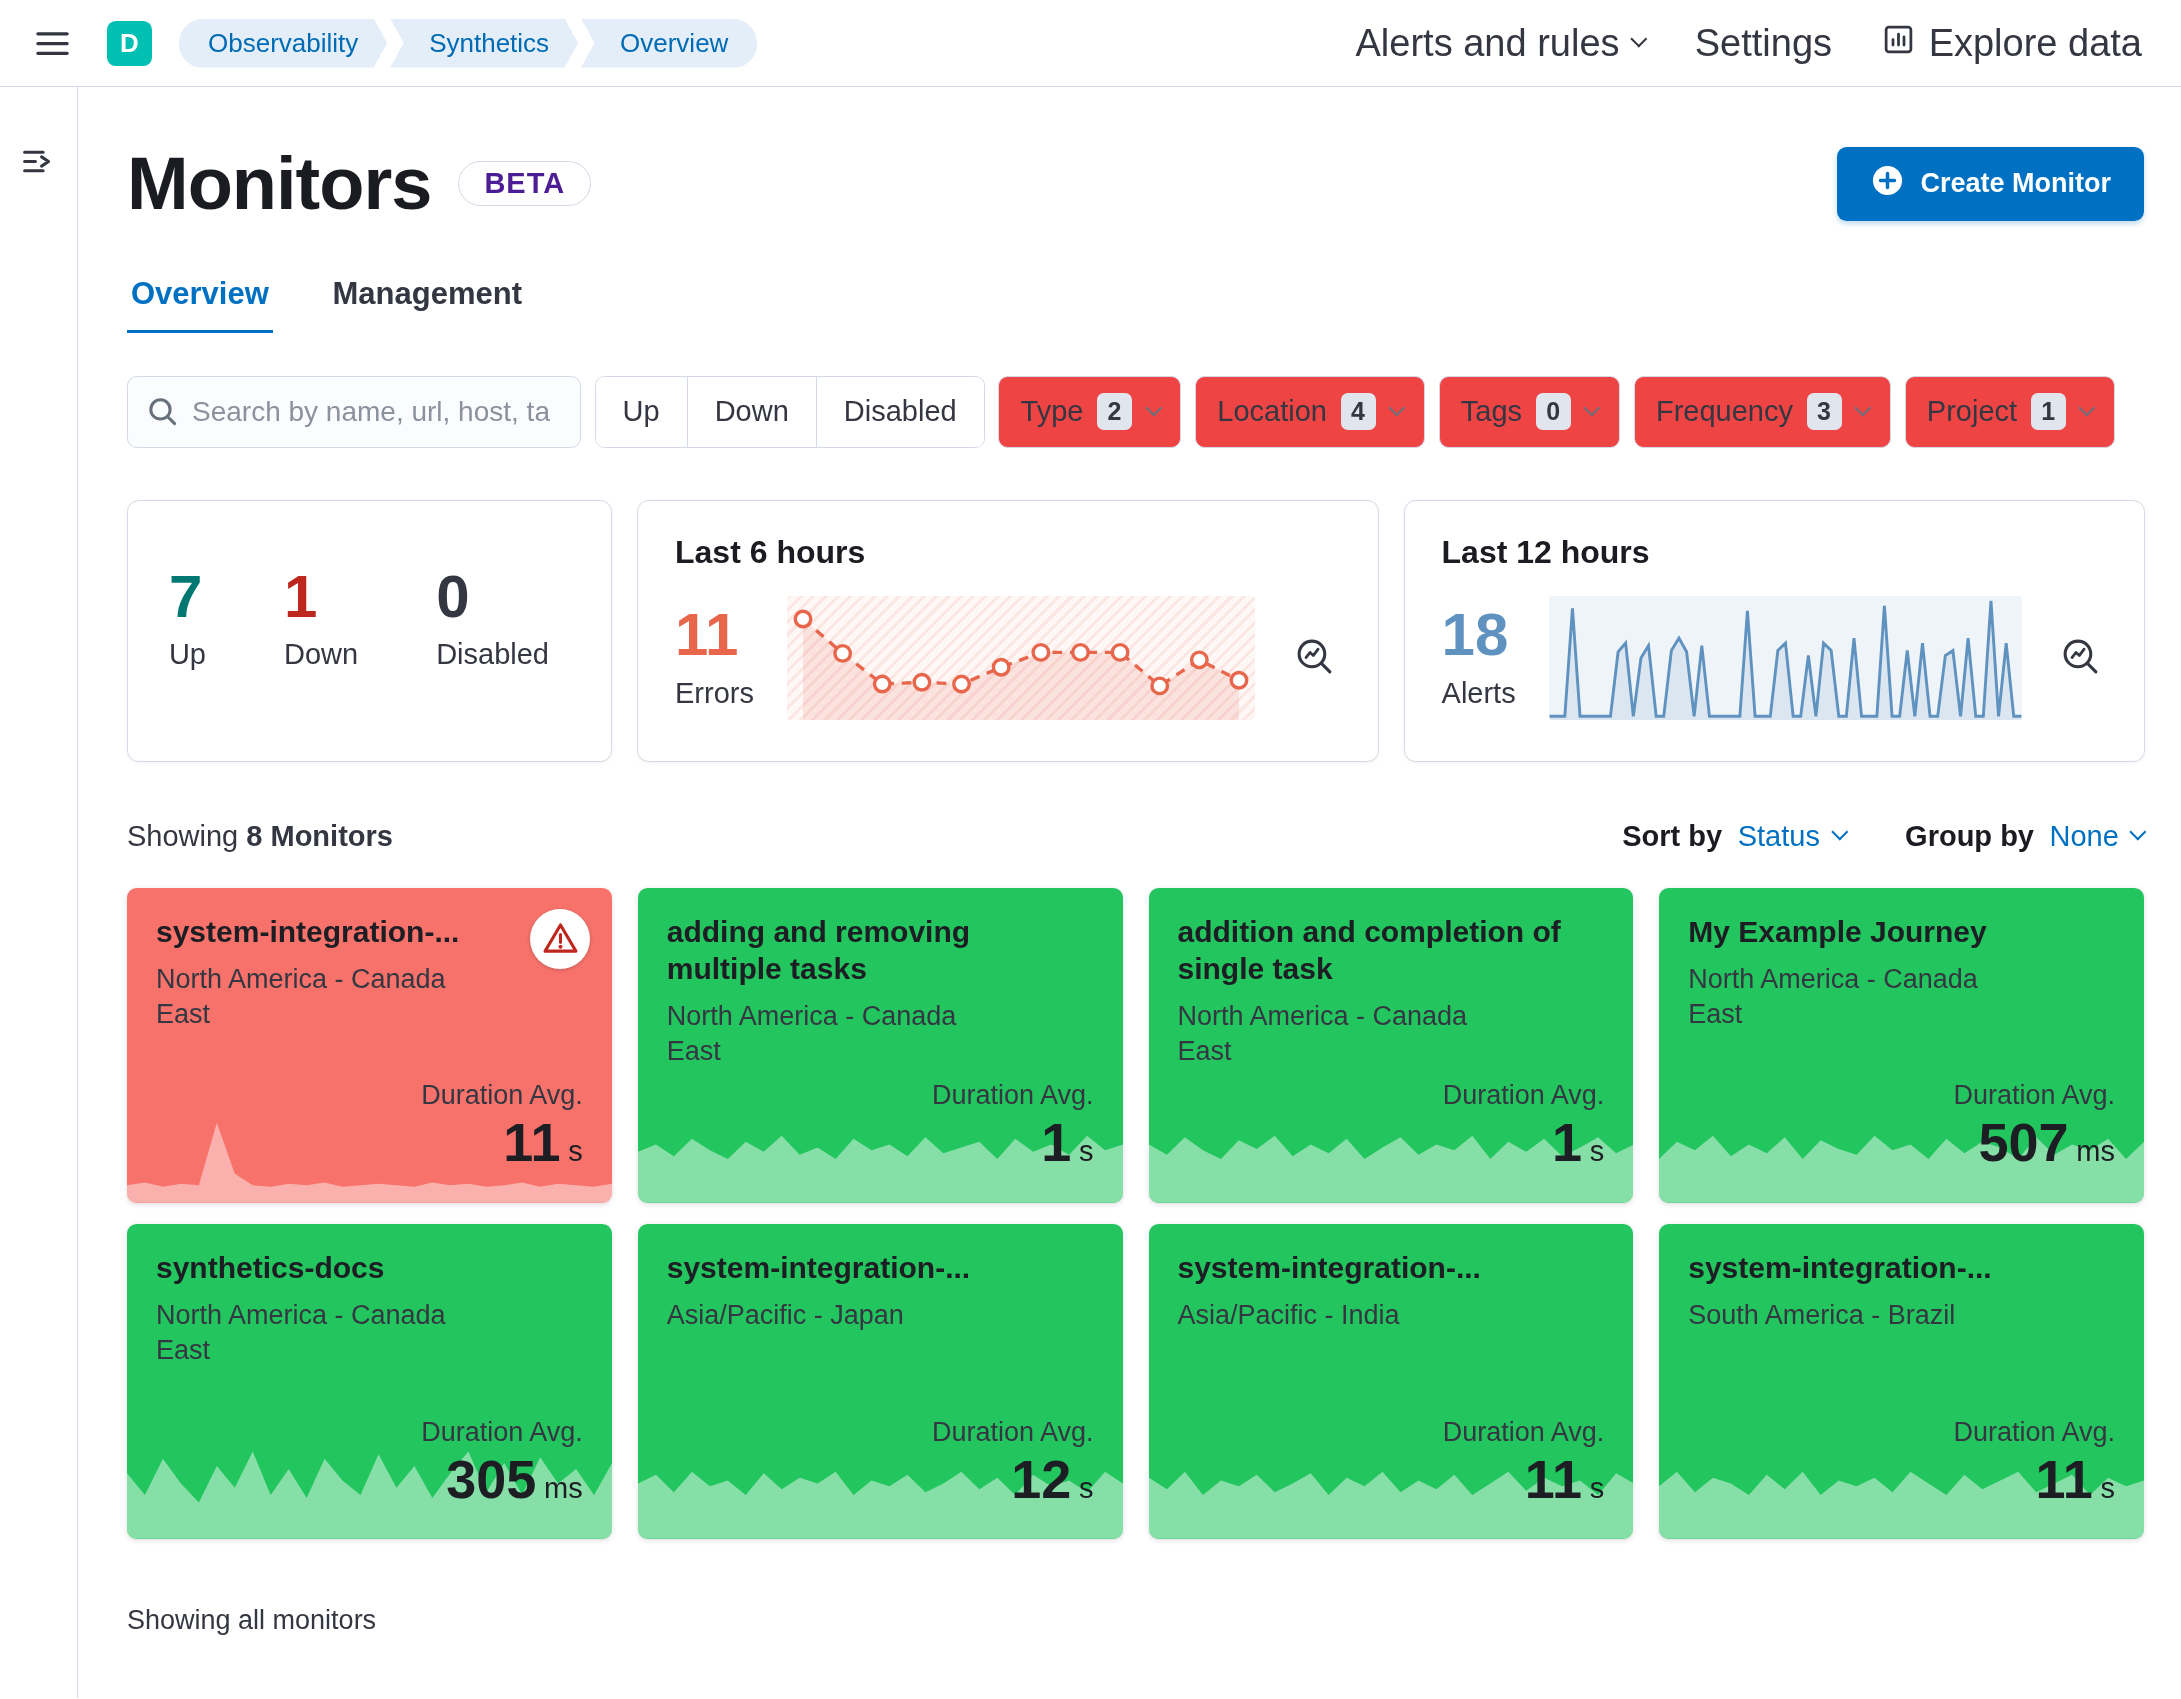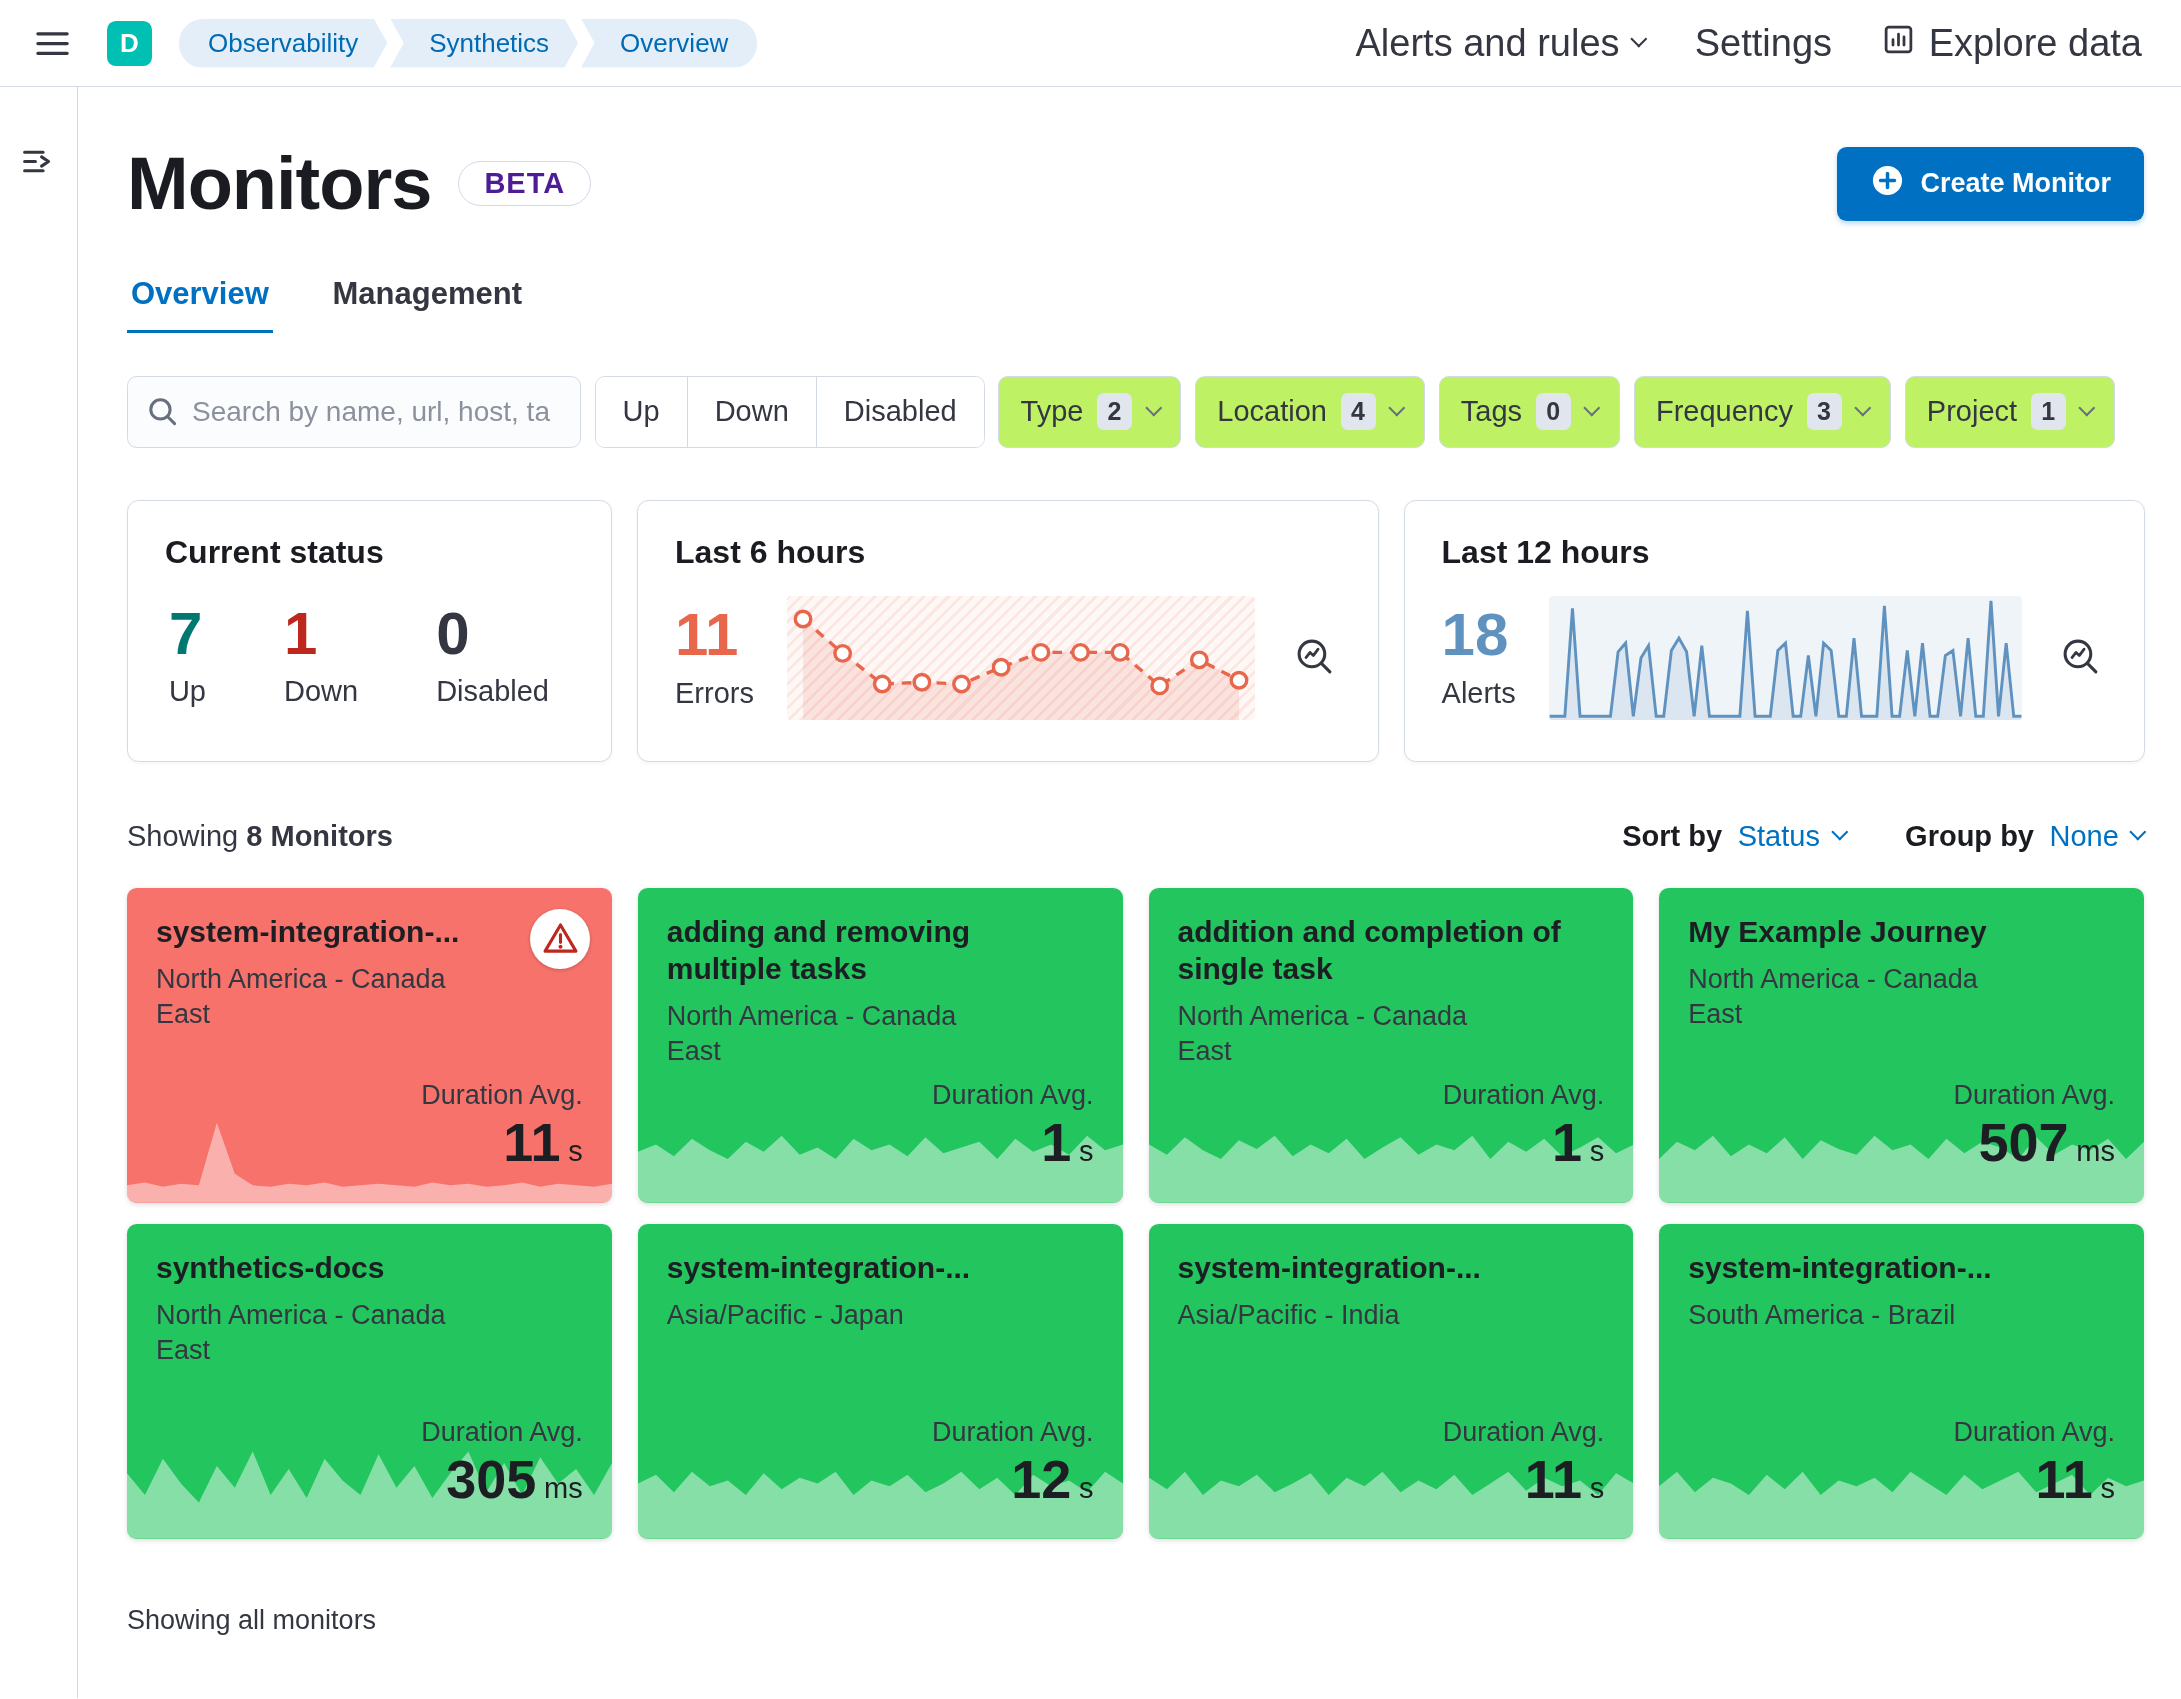--- a/index.html
+++ b/index.html
@@ -54,21 +54,21 @@
   .filter-row { margin-top:43px; display:flex; align-items:center; gap:13.6px; }
   .search-box { position:relative; flex:0 0 454px; }
   .search-box input { width:100%; height:72px; border:1px solid #d3dae6; border-radius:9.7px;
     background:#fbfcfd; font-size:28px; font-family:inherit; color:#343741; padding:0 19.4px 0 64px; }
   .search-box input::placeholder { color:#8b919d; }
   .search-icon { position:absolute; left:19.4px; top:19.4px; }
   .btn-group { display:flex; border:1px solid #d3dae6; border-radius:9.7px; overflow:hidden; background:#fff; }
   .btn-group button { height:70px; padding:0 27px; background:#fff; border:none; cursor:pointer;
     font-size:29px; font-weight:500; color:#343741; font-family:inherit; }
   .btn-group button + button { border-left:1px solid #d3dae6; }
-  .filter-btn { height:72px; padding:0 21.3px; background:#bef264; border:1px solid #d3dae6; border-radius:9.7px;
+  .filter-btn { height:72px; padding:0 21.3px; background:#ef4444; border:1px solid #d3dae6; border-radius:9.7px;
     display:flex; align-items:center; gap:13.6px; font-size:29px; color:#343741; font-family:inherit; cursor:pointer; white-space:nowrap; }
   .count-badge { min-width:35px; height:37px; border-radius:6.8px; background:#e0e5ee; color:#343741;
     font-size:25px; font-weight:600; display:flex; align-items:center; justify-content:center; padding:0 7.8px; }
   .filter-btn .chev { margin-left:1.9px; }
 
   
   .stats-row { margin-top:52px; display:flex; gap:25px; }
   .panel { border:1px solid #d3dae6; border-radius:11.6px; background:#fff; padding:33px 37px; height:262px;
     box-shadow:0 1.9px 3.9px rgba(0,0,0,.04); }
   .panel-title { font-size:32px; font-weight:700; color:#1a1c21; }
@@ -220,21 +220,20 @@
       </button>
       <button class="filter-btn">
         <span>Project</span>
         <span class="count-badge">1</span>
         <span class="chev chev-gray"></span>
       </button>
     </div>
 
     <div class="stats-row">
       <section class="panel panel--status">
-        <h2 class="panel-title">Current status</h2>
         <div class="status-items">
           <div>
             <div class="stat-val stat-val--up">7</div>
             <div class="stat-lbl">Up</div>
           </div>
           <div>
             <div class="stat-val stat-val--down">1</div>
             <div class="stat-lbl">Down</div>
           </div>
           <div>

